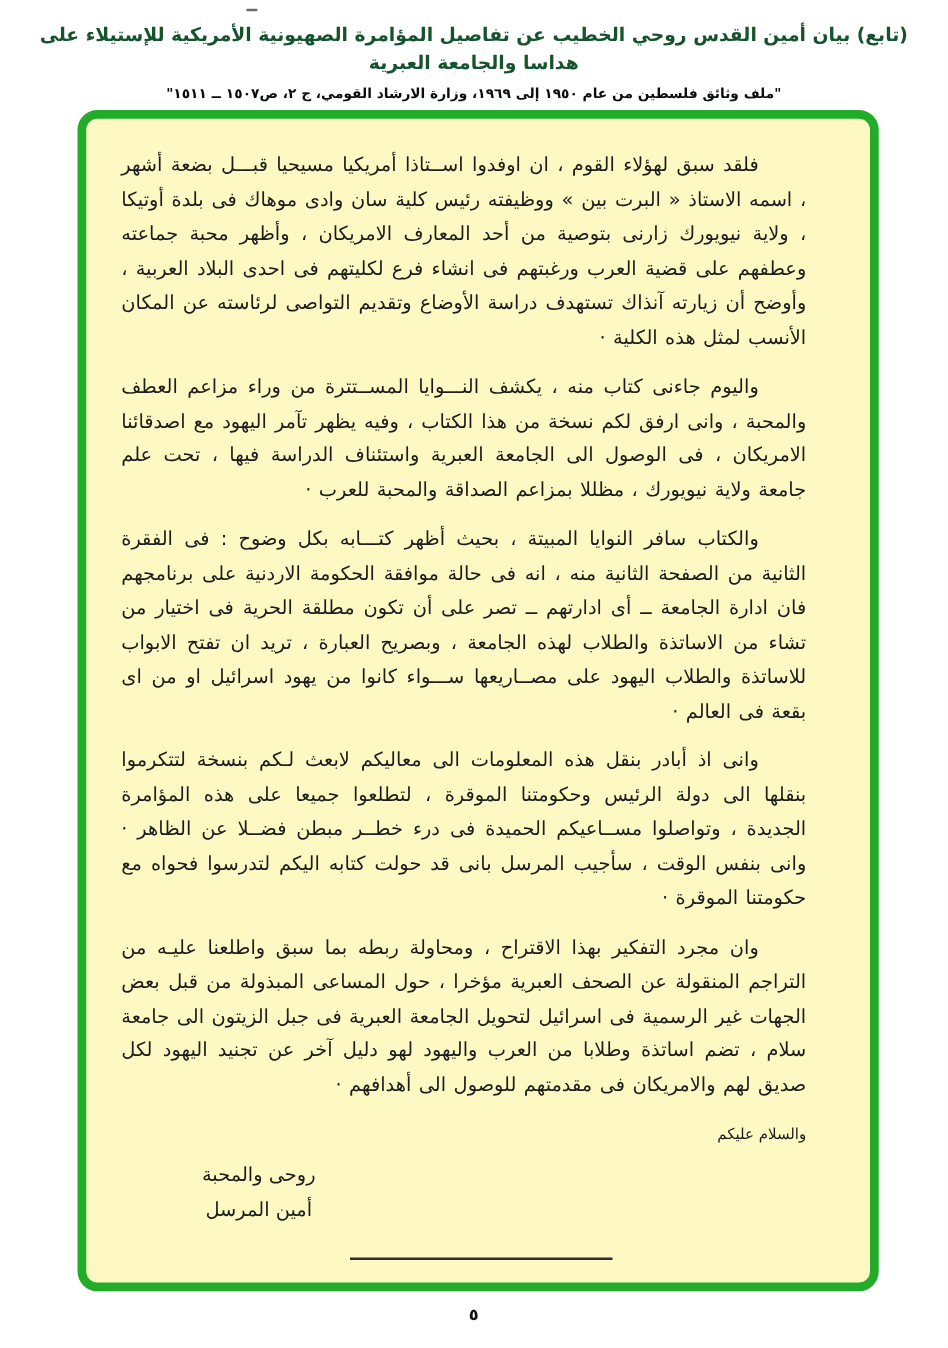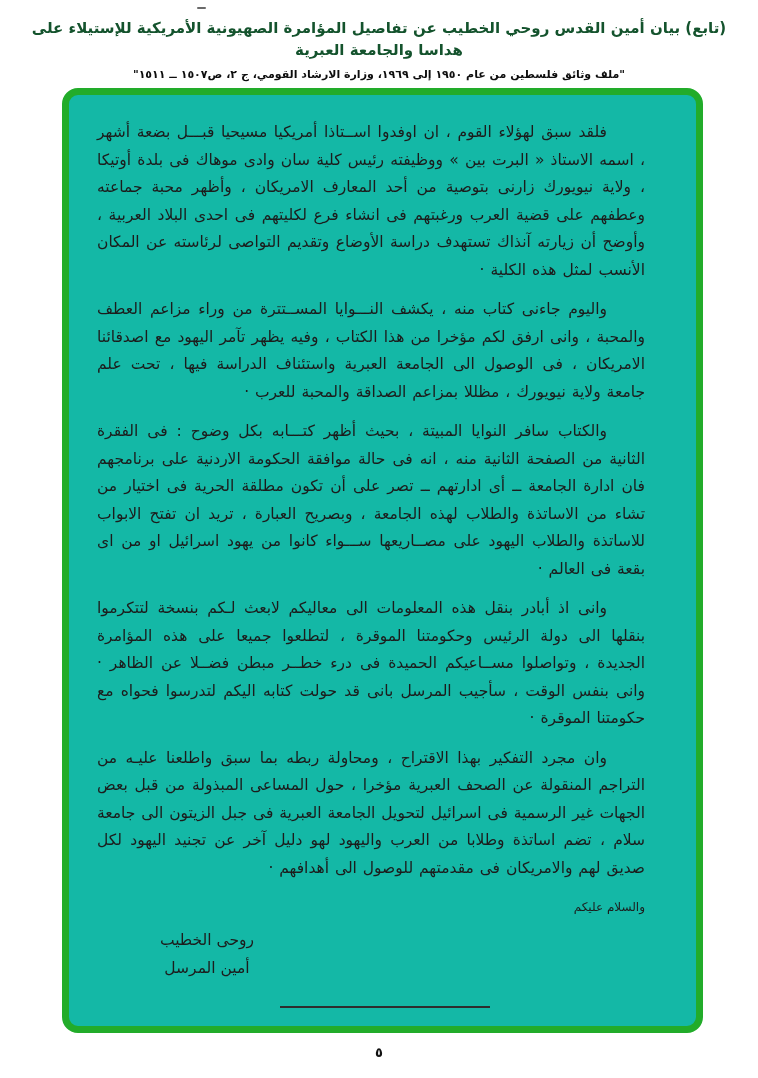--- a/index.html
+++ b/index.html
@@ -37,21 +37,21 @@
   }
   .frame {
     position: absolute;
     left: 62px; top: 88px;
     width: 641px; height: 945px;
     border: 7px solid #22ac2a;
     border-radius: 16px;
     padding: 24px 51px 0 28px;
     direction: rtl;
     overflow: hidden;
-    background: #14b8a6;
+    background: #fef9c3;
   }
   .frame p.body-par {
     font-size: 15.5px;
     line-height: 27.5px;
     text-align: justify;
     text-indent: 38px;
     margin-bottom: 12px;
     color: #1c1c1c;
     word-spacing: 1px;
   }
@@ -96,28 +96,28 @@
 
 <div class="artifact"></div>
 
 <div class="header">
   <div class="doc-title">(تابع) بيان أمين القدس روحي الخطيب عن تفاصيل المؤامرة الصهيونية الأمريكية للإستيلاء على هداسا والجامعة العبرية</div>
   <div class="doc-source">"ملف وثائق فلسطين من عام ١٩٥٠ إلى ١٩٦٩، وزارة الارشاد القومي، ج ٢، ص١٥٠٧ ــ ١٥١١"</div>
 </div>
 
 <div class="frame">
   <p class="body-par">فلقد سبق لهؤلاء القوم ، ان اوفدوا اســتاذا أمريكيا مسيحيا قبـــل بضعة أشهر ، اسمه الاستاذ « البرت بين » ووظيفته رئيس كلية سان وادى موهاك فى بلدة أوتيكا ، ولاية نيويورك زارنى بتوصية من أحد المعارف الامريكان ، وأظهر محبة جماعته وعطفهم على قضية العرب ورغبتهم فى انشاء فرع لكليتهم فى احدى البلاد العربية ، وأوضح أن زيارته آنذاك تستهدف دراسة الأوضاع وتقديم التواصى لرئاسته عن المكان الأنسب لمثل هذه الكلية ·</p>
-  <p class="body-par">واليوم جاءنى كتاب منه ، يكشف النـــوايا المســتترة من وراء مزاعم العطف والمحبة ، وانى ارفق لكم مؤخرا من هذا الكتاب ، وفيه يظهر تآمر اليهود مع اصدقائنا الامريكان ، فى الوصول الى الجامعة العبرية واستئناف الدراسة فيها ، تحت علم جامعة ولاية نيويورك ، مظللا بمزاعم الصداقة والمحبة للعرب ·</p>
+  <p class="body-par">واليوم جاءنى كتاب منه ، يكشف النـــوايا المســتترة من وراء مزاعم العطف والمحبة ، وانى ارفق لكم نسخة من هذا الكتاب ، وفيه يظهر تآمر اليهود مع اصدقائنا الامريكان ، فى الوصول الى الجامعة العبرية واستئناف الدراسة فيها ، تحت علم جامعة ولاية نيويورك ، مظللا بمزاعم الصداقة والمحبة للعرب ·</p>
   <p class="body-par">والكتاب سافر النوايا المبيتة ، بحيث أظهر كتـــابه بكل وضوح : فى الفقرة الثانية من الصفحة الثانية منه ، انه فى حالة موافقة الحكومة الاردنية على برنامجهم فان ادارة الجامعة ــ أى ادارتهم ــ تصر على أن تكون مطلقة الحرية فى اختيار من تشاء من الاساتذة والطلاب لهذه الجامعة ، وبصريح العبارة ، تريد ان تفتح الابواب للاساتذة والطلاب اليهود على مصــاريعها ســـواء كانوا من يهود اسرائيل او من اى بقعة فى العالم ·</p>
   <p class="body-par">وانى اذ أبادر بنقل هذه المعلومات الى معاليكم لابعث لـكم بنسخة لتتكرموا بنقلها الى دولة الرئيس وحكومتنا الموقرة ، لتطلعوا جميعا على هذه المؤامرة الجديدة ، وتواصلوا مســاعيكم الحميدة فى درء خطــر مبطن فضــلا عن الظاهر · وانى بنفس الوقت ، سأجيب المرسل بانى قد حولت كتابه اليكم لتدرسوا فحواه مع حكومتنا الموقرة ·</p>
   <p class="body-par">وان مجرد التفكير بهذا الاقتراح ، ومحاولة ربطه بما سبق واطلعنا عليـه من التراجم المنقولة عن الصحف العبرية مؤخرا ، حول المساعى المبذولة من قبل بعض الجهات غير الرسمية فى اسرائيل لتحويل الجامعة العبرية فى جبل الزيتون الى جامعة سلام ، تضم اساتذة وطلابا من العرب واليهود لهو دليل آخر عن تجنيد اليهود لكل صديق لهم والامريكان فى مقدمتهم للوصول الى أهدافهم ·</p>
 
   <div class="closing">والسلام عليكم</div>
 
   <div class="signature">
-    <div>روحى الخطيب</div>
+    <div>روحى والمحبة</div>
     <div>أمين المرسل</div>
   </div>
 
   <div class="end-rule"></div>
 </div>
 
 <div class="page-number">٥</div>
 
 </body></html>

